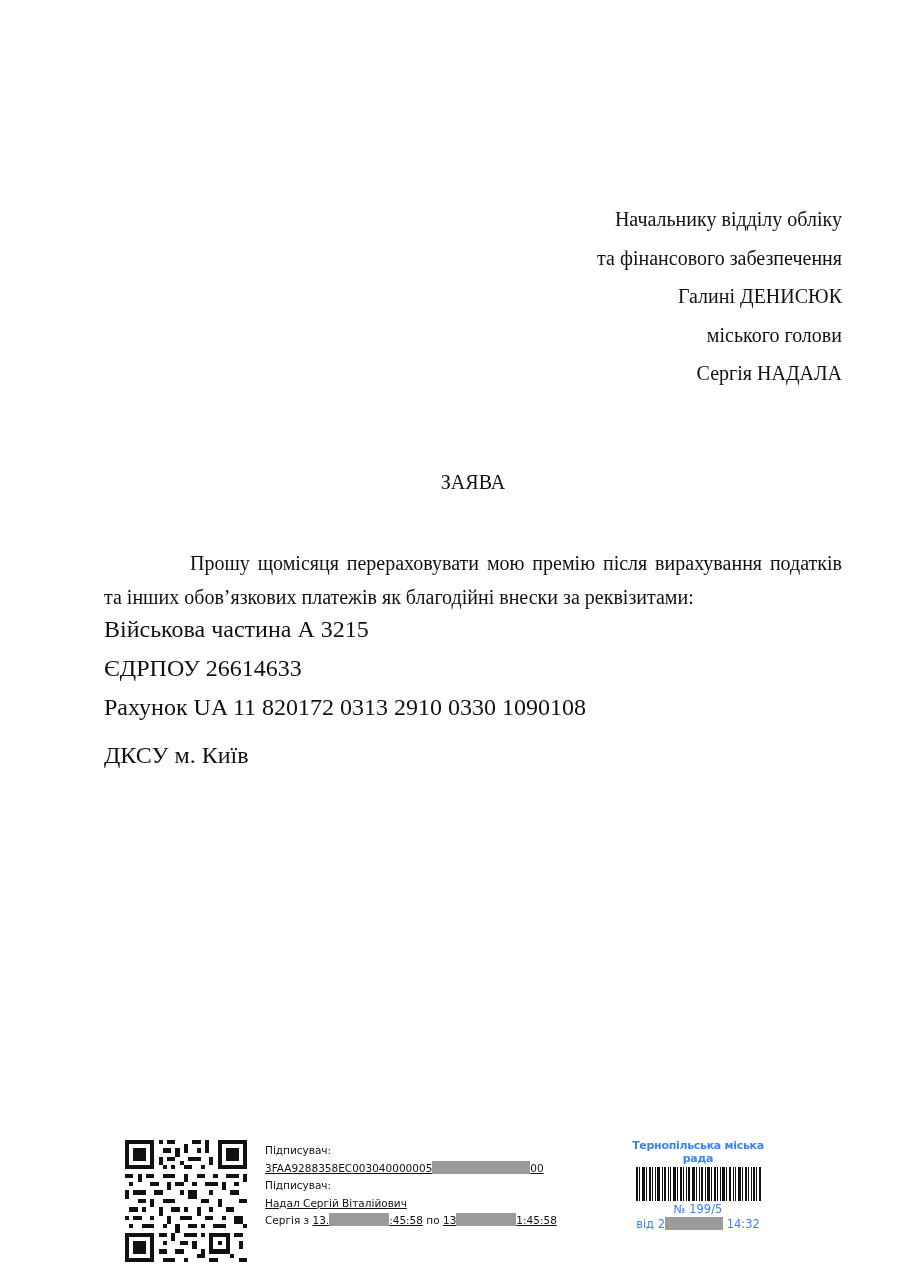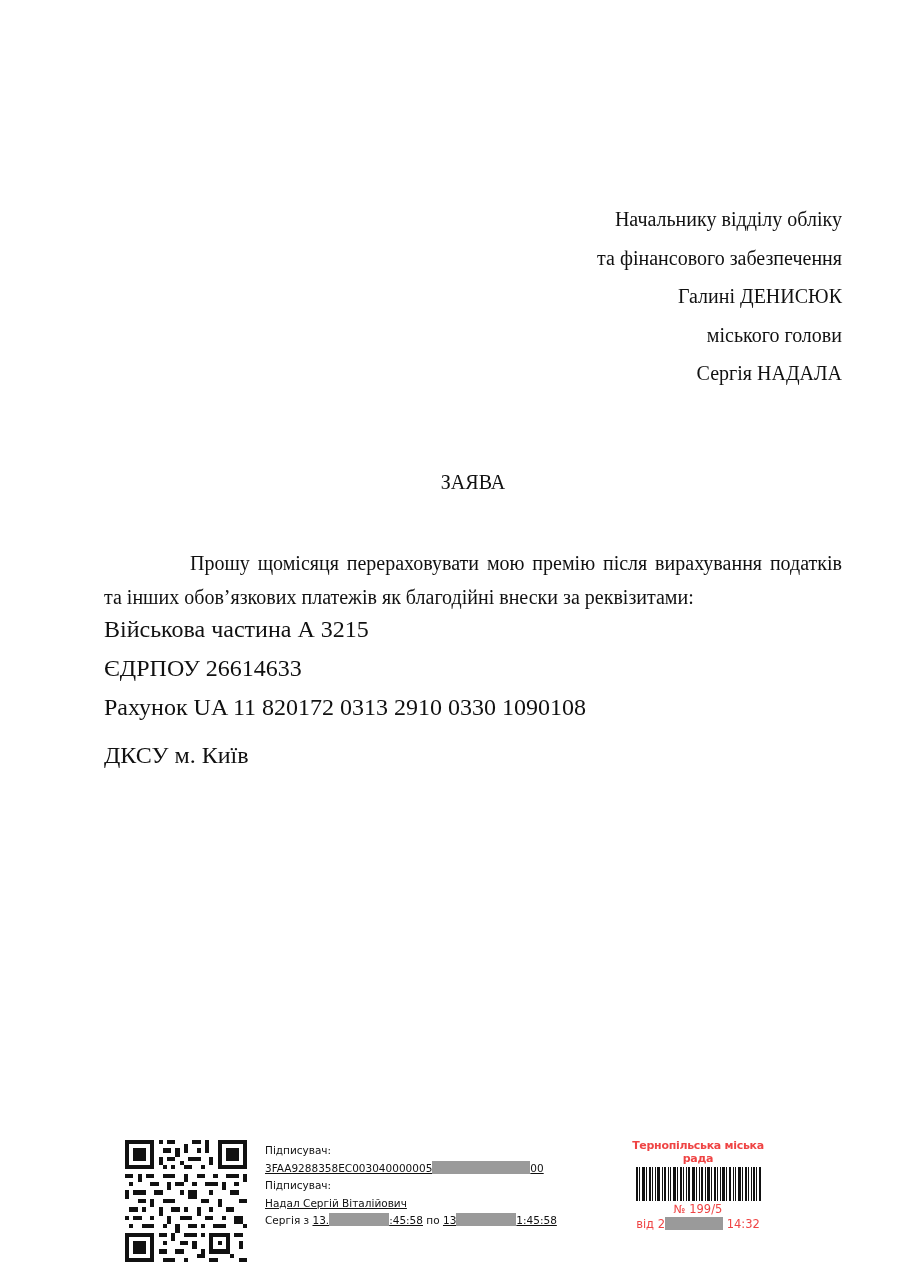--- a/index.html
+++ b/index.html
@@ -6,21 +6,21 @@
   body { width:904px; height:1280px; position:relative; overflow:hidden; font-family:"Liberation Serif", serif; color:#111; }
   .addressee { position:absolute; right:62px; top:200px; text-align:right; font-size:20px; line-height:38.5px; }
   .title { position:absolute; left:0; width:946px; top:471px; text-align:center; font-size:20px; }
   .para { position:absolute; left:104px; width:738px; top:546px; font-size:20px; line-height:34px; text-align:justify; }
   .para .indent { display:inline-block; width:86px; }
   .req { position:absolute; left:104px; font-size:24px; }
   .qr { position:absolute; left:125px; top:1140px; width:122px; height:122px; }
   .cert { position:absolute; left:265px; top:1142px; font-family:"DejaVu Sans", sans-serif; font-size:10.5px; line-height:17.5px; color:#111; }
   .cert .u { text-decoration:underline; }
   .redact { display:inline-block; background:#9a9a9a; height:13px; vertical-align:-2px; }
-  .stamp { position:absolute; left:618px; top:1139px; width:160px; text-align:center; font-family:"DejaVu Sans", sans-serif; color:#ef4444; }
+  .stamp { position:absolute; left:618px; top:1139px; width:160px; text-align:center; font-family:"DejaVu Sans", sans-serif; color:#3b82f6; }
   .stamp .org { font-size:11px; font-weight:bold; letter-spacing:-0.3px; }
   .barcode { width:125px; height:34px; margin:2px auto 0; display:flex; }
   .stamp .num { font-size:11.5px; margin-top:1px; }
   .stamp .date { font-size:11.5px; margin-top:1px; }
 </style>
 </head>
 <body>
 
 <div class="addressee">
   <div>Начальнику відділу обліку</div>

